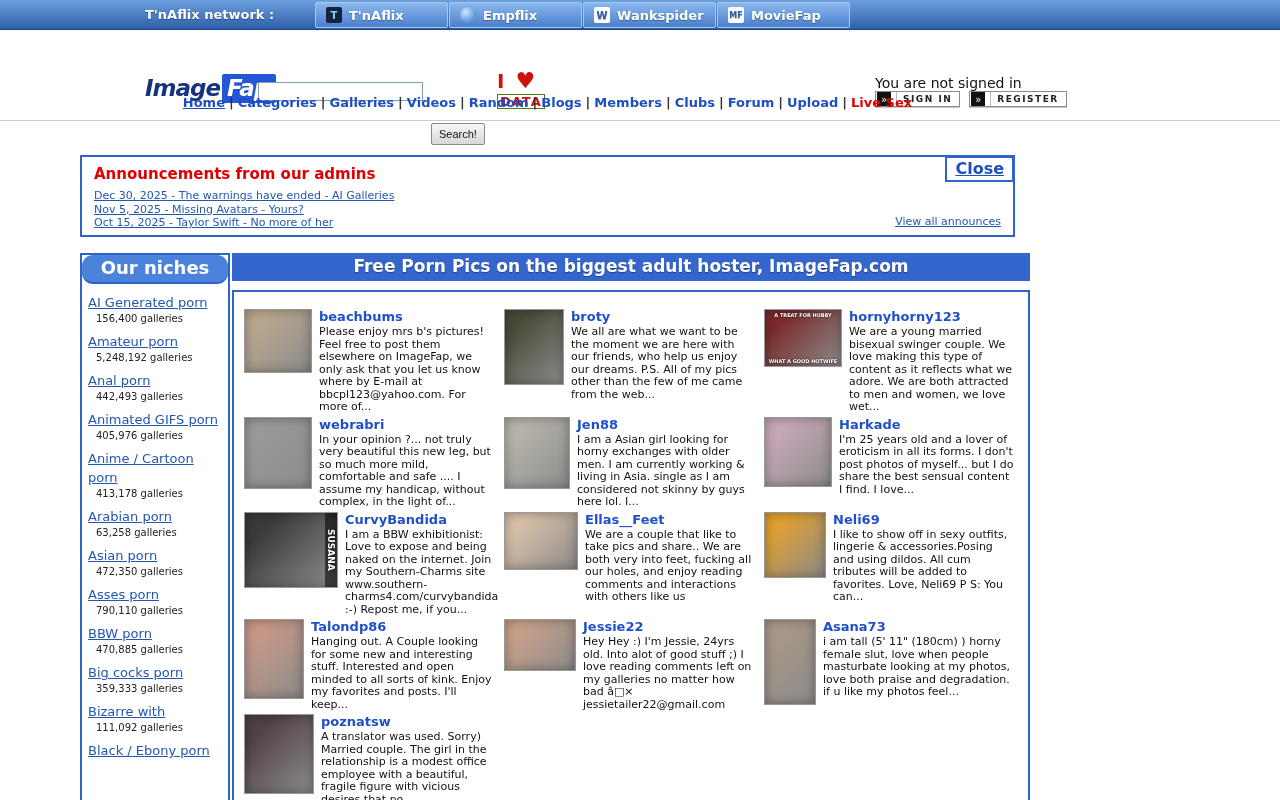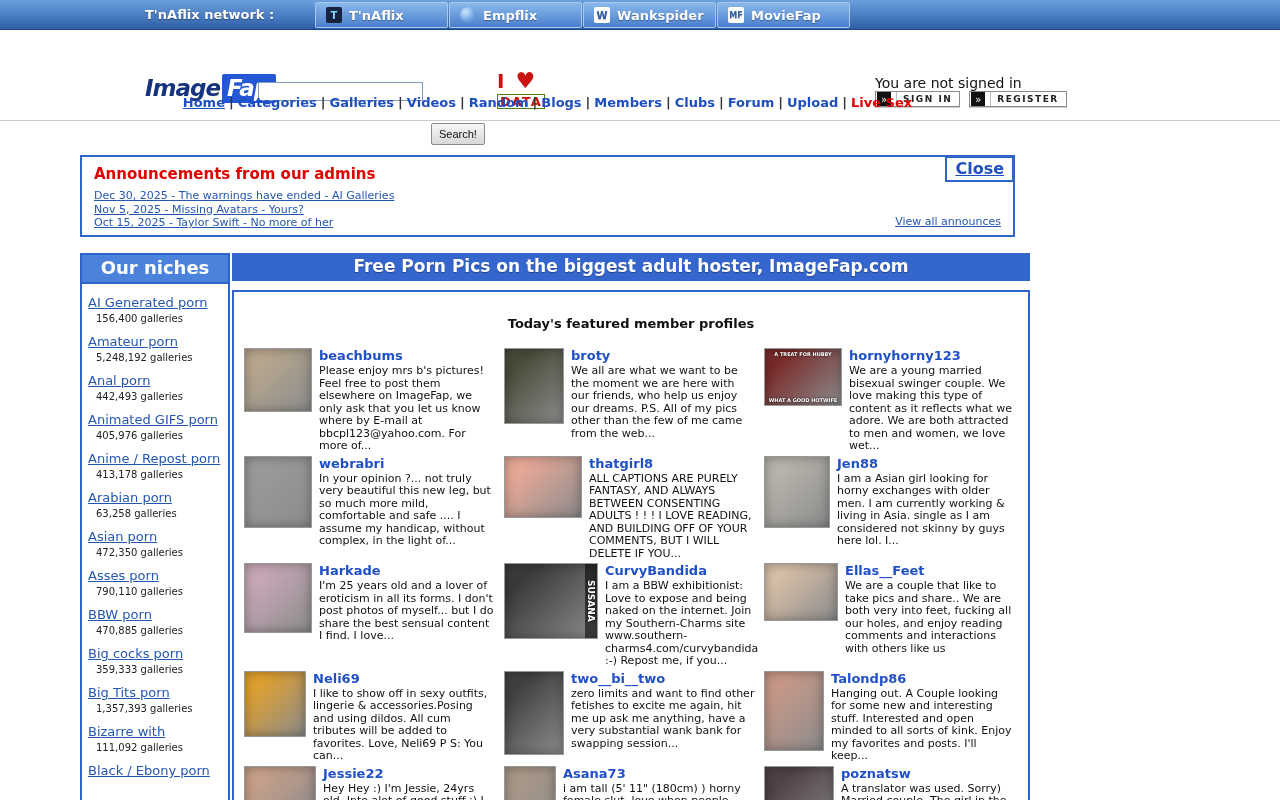--- a/index.html
+++ b/index.html
@@ -69,21 +69,21 @@
   .announce-links { margin-left:12px; }
   .announce-links a { display:block; color:#2457b0; font-size:11px; line-height:13.5px;
     text-decoration:underline; width:max-content;text-align:right; }
   .announce-viewall { position:absolute; right:12px; bottom:7px; color:#2457b0; font-size:11px;
     text-decoration:underline; }
 
   
   .sidebar { position:absolute; left:80px; top:253px; width:150px; height:560px;
     border:2px solid #2e64c8; background:#fff; }
   .sidebar-title { background:#4b83dc; color:#fff; font-weight:bold; font-size:18px;
-    text-align:center; padding:2px 0 4px; border-bottom:2px solid #2e64c8; }
+    text-align:center; padding:2px 0 4px; border-bottom:2px solid #2e64c8;border-radius:11px; }
   .niches { padding:8px 4px 0 6px; }
   .niche { margin-bottom:7px; }
   .niche a { color:#2457b0; font-size:13px; text-decoration:underline; line-height:15px; }
   .niche .count { font-size:10px; color:#222; margin:2px 0 0 8px; line-height:11px; }
 
   
   .banner { position:absolute; left:232px; top:253px; width:798px; height:28px;
     background:#3566ce; color:#fff; font-weight:bold; font-size:17px; text-align:center;
     line-height:27px; text-shadow:0 1px 1px rgba(0,0,0,.35); }
   .profiles-box { position:absolute; left:232px; top:290px; width:798px; height:560px;
@@ -187,21 +187,21 @@
     <a>Anal porn</a>
     <div class="count">442,493 galleries</div>
   </div>
 
   <div class="niche">
     <a>Animated GIFS porn</a>
     <div class="count">405,976 galleries</div>
   </div>
 
   <div class="niche">
-    <a>Anime / Repost porn</a>
+    <a>Anime / Cartoon porn</a>
     <div class="count">413,178 galleries</div>
   </div>
 
   <div class="niche">
     <a>Arabian porn</a>
     <div class="count">63,258 galleries</div>
   </div>
 
   <div class="niche">
     <a>Asian porn</a>
@@ -216,41 +216,36 @@
   <div class="niche">
     <a>BBW porn</a>
     <div class="count">470,885 galleries</div>
   </div>
 
   <div class="niche">
     <a>Big cocks porn</a>
     <div class="count">359,333 galleries</div>
   </div>
 
-  <div class="niche">
-    <a>Big Tits porn</a>
-    <div class="count">1,357,393 galleries</div>
-  </div>
 
   <div class="niche">
     <a>Bizarre with</a>
     <div class="count">111,092 galleries</div>
   </div>
 
   <div class="niche">
     <a>Black / Ebony porn</a>
     
   </div>
 
 </div>
 </div>
 
 <div class="banner">Free Porn Pics on the biggest adult hoster, ImageFap.com</div>
 <div class="profiles-box">
-  <div class="featured-title">Today's featured member profiles</div>
   <div class="profiles-grid">
   <div class="profile">
     <div class="thumb" style="width: 68px; height: 64px; background: linear-gradient(135deg, rgb(185, 168, 143) 20%, rgba(0, 0, 0, 0.45));"></div>
     <div class="profile-text">
       <a class="uname">beachbums</a>
       <div class="desc">Please enjoy mrs b's pictures! Feel free to post them elsewhere on ImageFap, we only ask that you let us know where by E-mail at bbcpl123@yahoo.com. For more of...</div>
     </div>
   </div>
 
   <div class="profile">
@@ -273,27 +268,20 @@
   </div>
 
   <div class="profile">
     <div class="thumb" style="width: 68px; height: 72px; background: linear-gradient(135deg, rgb(154, 154, 154) 20%, rgba(0, 0, 0, 0.45));"></div>
     <div class="profile-text">
       <a class="uname">webrabri</a>
       <div class="desc">In your opinion ?... not truly very beautiful this new leg, but so much more mild, comfortable and safe .... I assume my handicap, without complex, in the light of...</div>
     </div>
   </div>
 
-  <div class="profile">
-    <div class="thumb" style="width: 78px; height: 62px; background: linear-gradient(135deg, rgb(232, 168, 152) 20%, rgba(0, 0, 0, 0.45));"></div>
-    <div class="profile-text">
-      <a class="uname">thatgirl8</a>
-      <div class="desc">ALL CAPTIONS ARE PURELY FANTASY, AND ALWAYS BETWEEN CONSENTING ADULTS ! ! ! I LOVE READING, AND BUILDING OFF OF YOUR COMMENTS, BUT I WILL DELETE IF YOU...</div>
-    </div>
-  </div>
 
   <div class="profile">
     <div class="thumb" style="width: 66px; height: 72px; background: linear-gradient(135deg, rgb(184, 180, 172) 20%, rgba(0, 0, 0, 0.45));"></div>
     <div class="profile-text">
       <a class="uname">Jen88</a>
       <div class="desc">I am a Asian girl looking for horny exchanges with older men. I am currently working &amp; living in Asia. single as I am considered not skinny by guys here lol. I...</div>
     </div>
   </div>
 
   <div class="profile">
@@ -323,27 +311,20 @@
   </div>
 
   <div class="profile">
     <div class="thumb" style="width: 62px; height: 66px; background: linear-gradient(135deg, rgb(224, 160, 48) 20%, rgba(0, 0, 0, 0.45));"></div>
     <div class="profile-text">
       <a class="uname">Neli69</a>
       <div class="desc">I like to show off in sexy outfits, lingerie &amp; accessories.Posing and using dildos. All cum tributes will be added to favorites. Love, Neli69 P S: You can...</div>
     </div>
   </div>
 
-  <div class="profile">
-    <div class="thumb" style="width: 60px; height: 84px; background: linear-gradient(135deg, rgb(64, 64, 64) 20%, rgba(0, 0, 0, 0.45));"></div>
-    <div class="profile-text">
-      <a class="uname">two__bi__two</a>
-      <div class="desc">zero limits and want to find other fetishes to excite me again, hit me up ask me anything, have a very substantial wank bank for swapping session...</div>
-    </div>
-  </div>
 
   <div class="profile">
     <div class="thumb" style="width: 60px; height: 80px; background: linear-gradient(135deg, rgb(200, 152, 136) 20%, rgba(0, 0, 0, 0.45));"></div>
     <div class="profile-text">
       <a class="uname">Talondp86</a>
       <div class="desc">Hanging out. A Couple looking for some new and interesting stuff. Interested and open minded to all sorts of kink. Enjoy my favorites and posts. I'll keep...</div>
     </div>
   </div>
 
   <div class="profile">

